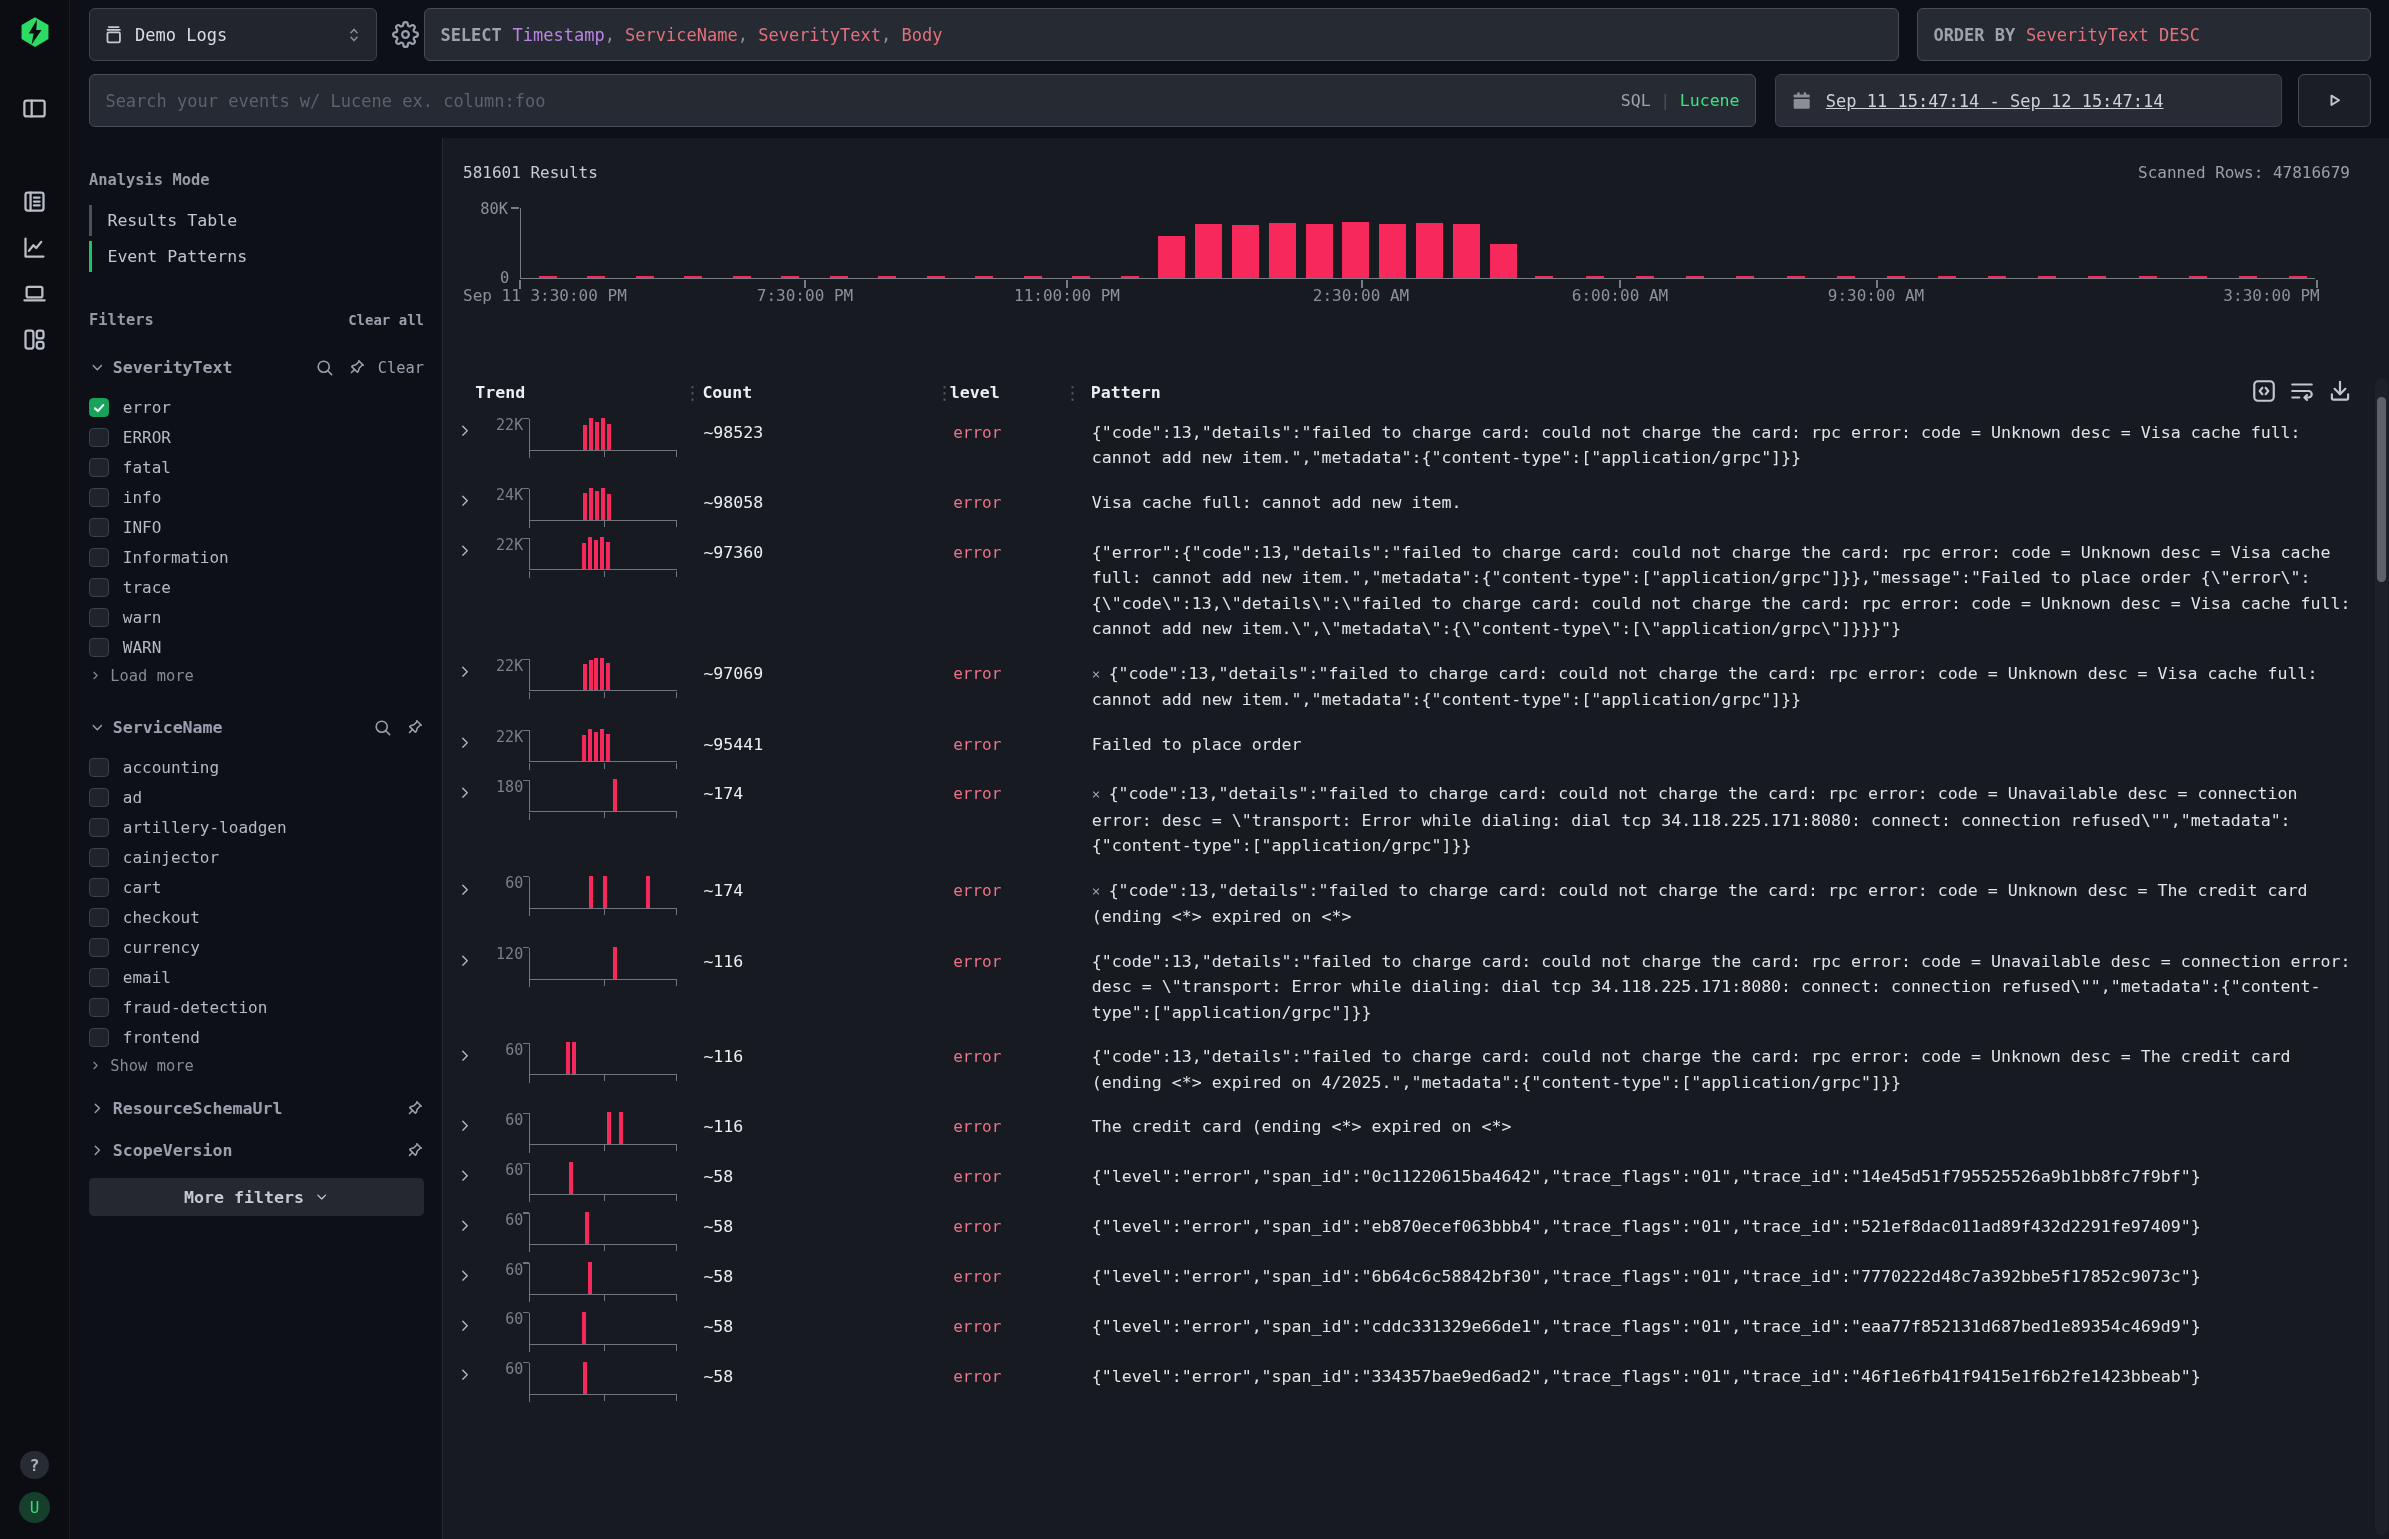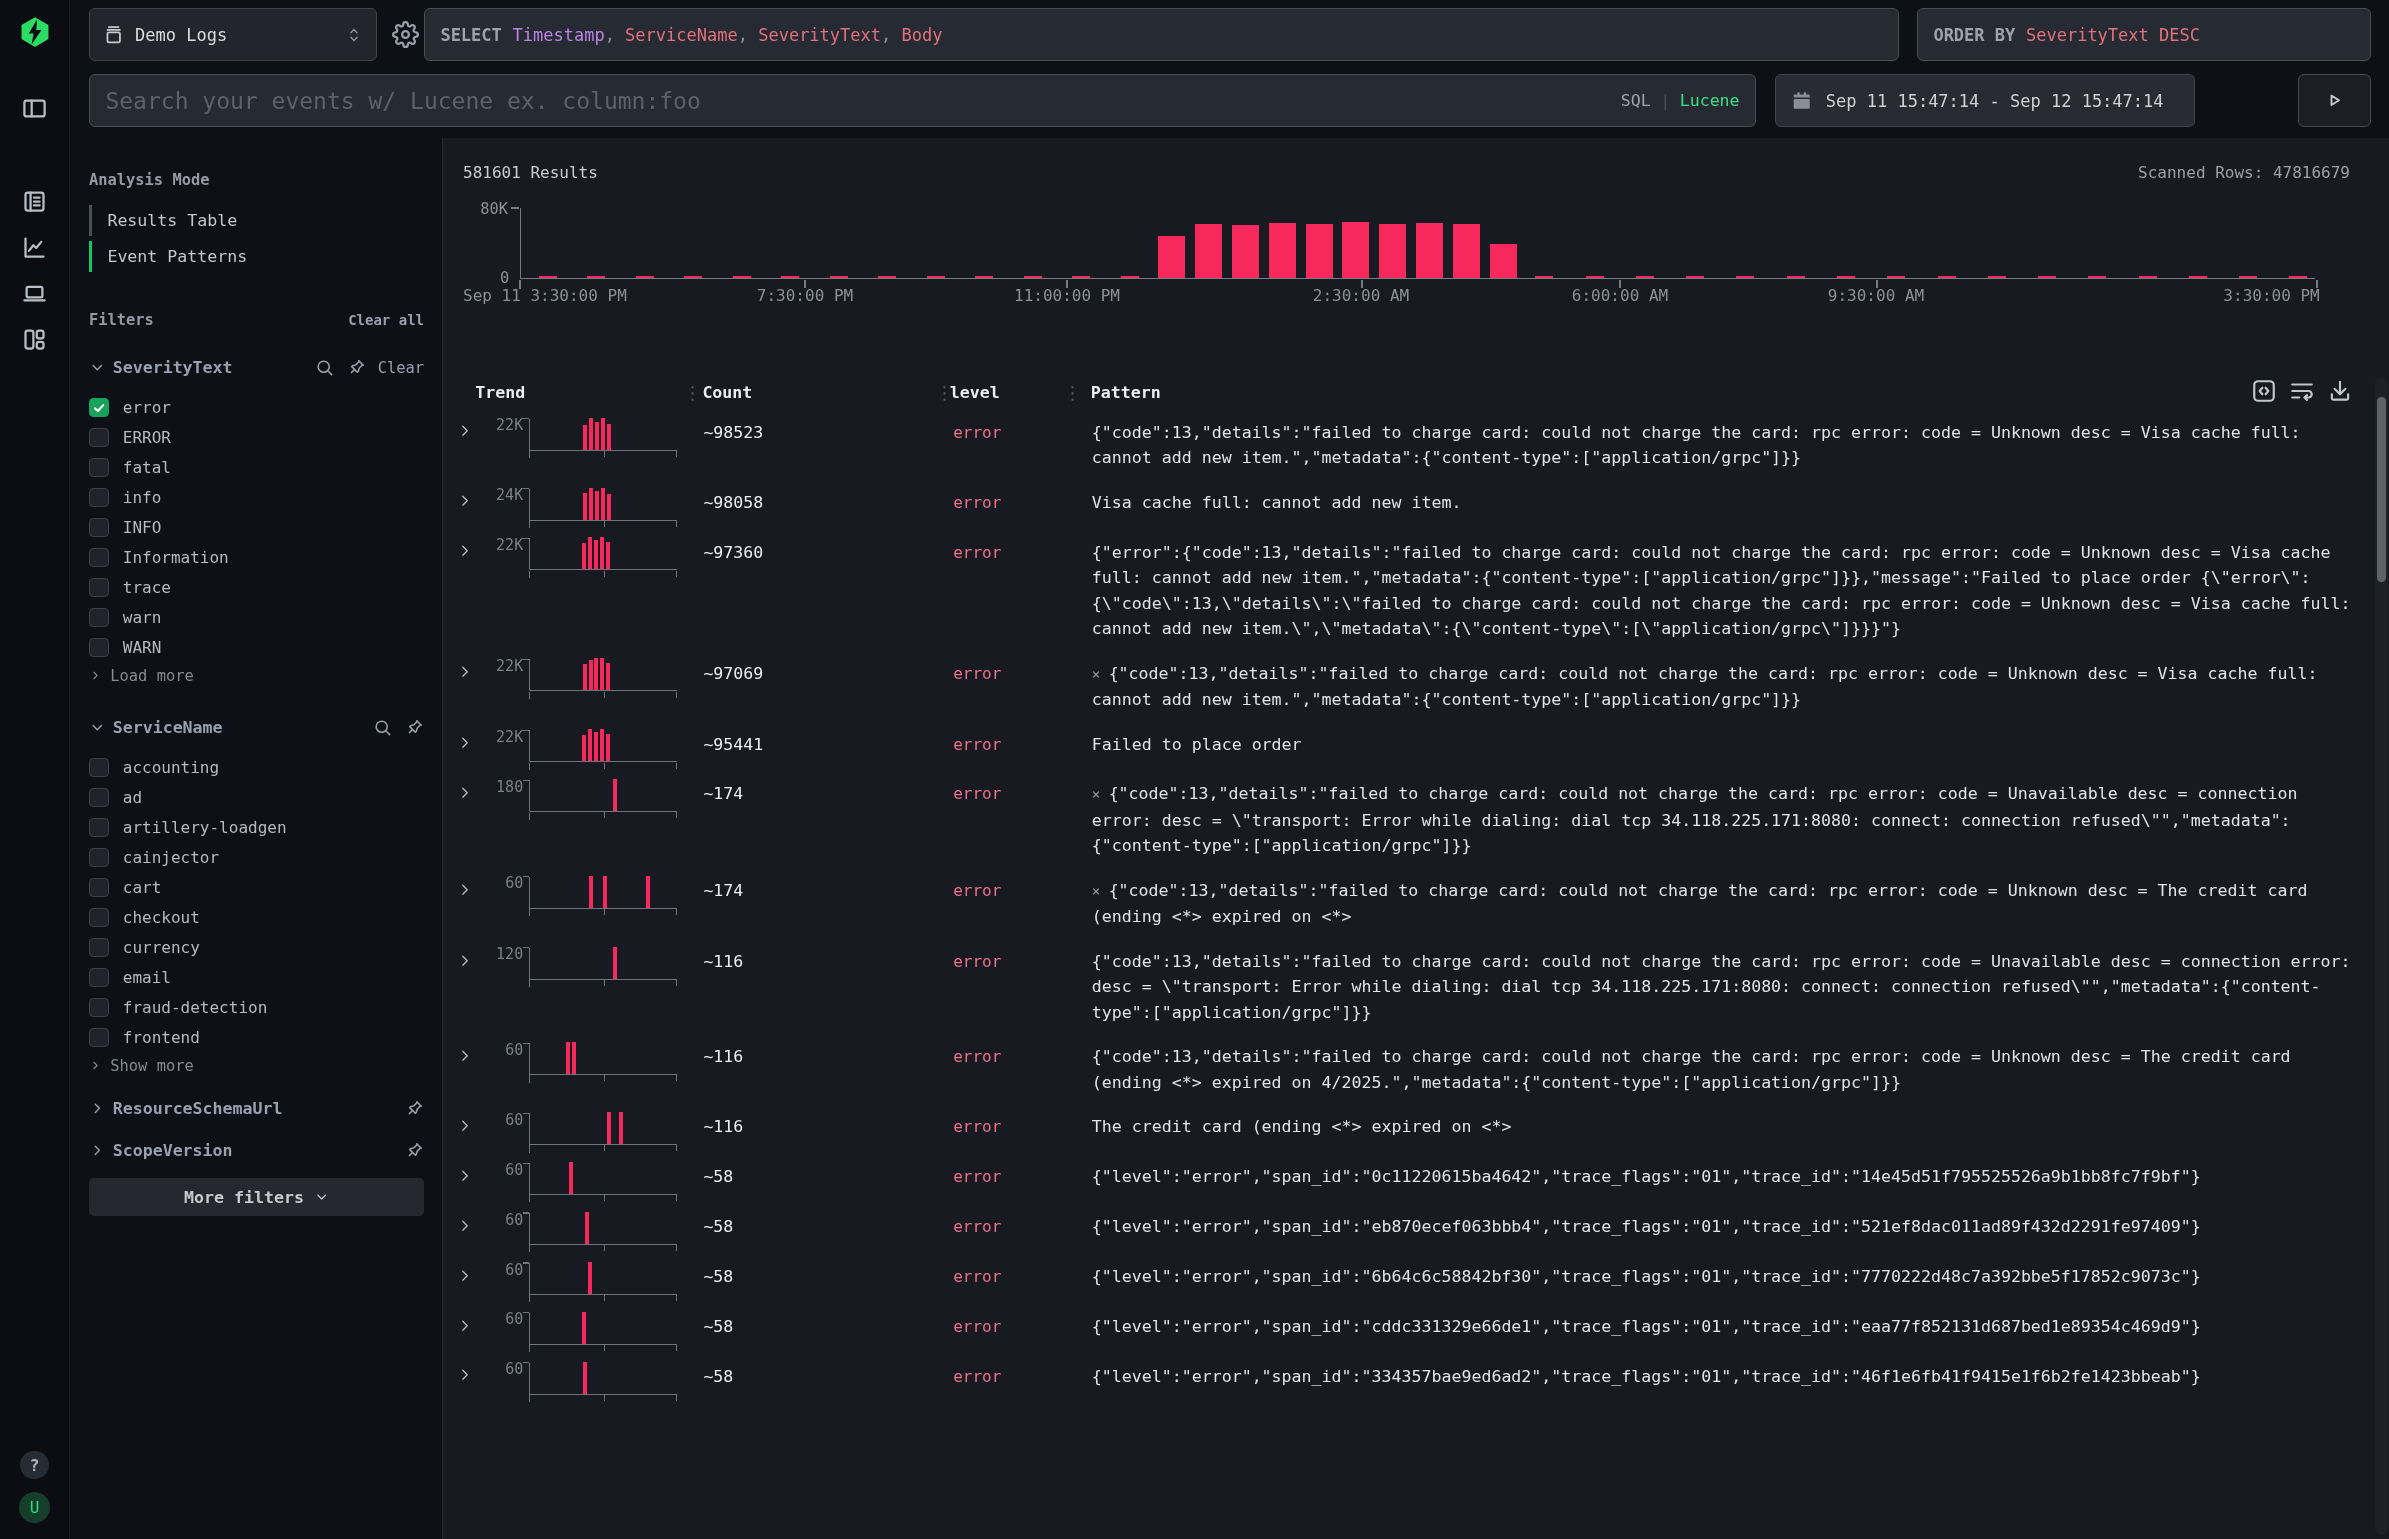--- a/index.html
+++ b/index.html
@@ -40,29 +40,29 @@
   .qpart { white-space:pre; }
   .qp-purple { color:#ba85e4; }
   .qp-salmon { color:#e2717c; }
   .qp-muted  { color:#8b8f98; }
   .orderby { position:absolute; left:1847px; top:8.3px; width:454px; height:53px;
              display:flex; align-items:center; padding:0 15.4px; font-size:17px; cursor:text; }
   .orderby .val { color:#e2717c; white-space:pre; }
   .search-box { position:absolute; left:19px; top:74px; width:1667px; height:53px;
                 display:flex; align-items:center; padding:0 15.4px; }
   .search-box input { flex:1; background:transparent; border:0; outline:0; color:#fde047;
-                      font-family:inherit; font-size:23px; }
+                      font-family:inherit; font-size:17px; }
   .search-box input::placeholder { color:#5c616b; }
   .mode-toggle { display:flex; align-items:center; gap:9.5px; font-size:16.6px; }
   .mode-sql { color:#9da2ab; cursor:pointer; }
   .mode-div { color:#4a4e57; }
   .mode-lucene { color:#3ae284; cursor:pointer; }
-  .daterange { position:absolute; left:1705px; top:74px; width:420px; height:53px; background:#282b33;
+  .daterange { position:absolute; left:1705px; top:74px; width:507px; height:53px; background:#282b33;
                border:1.2px solid #3f434d; border-radius:6px; display:flex; align-items:center; padding:0 15.4px;
-               font-size:17px; color:#ced1d6; cursor:pointer; }
+               font-size:17px; color:#ced1d6; cursor:pointer;text-decoration:underline; }
   .daterange .cal { width:21.4px; height:21.4px; color:#8a8e96; margin-right:13px; }
   .play-btn { position:absolute; left:2228px; top:74px; width:73px; height:53px; background:#1b1e25;
               border:1.2px solid #454a54; border-radius:6px; color:#c5c8cf;
               display:flex; align-items:center; justify-content:center; cursor:pointer; }
   .play-btn svg { width:22.6px; height:22.6px; }
 
   
   .sidebar { position:absolute; left:70px; top:138px; width:372px; bottom:0; padding:33px 18px 0 19px; }
   .sec-title { font-size:15.4px; font-weight:bold; color:#959aa5; }
   .mode-list { margin-top:16px; }

